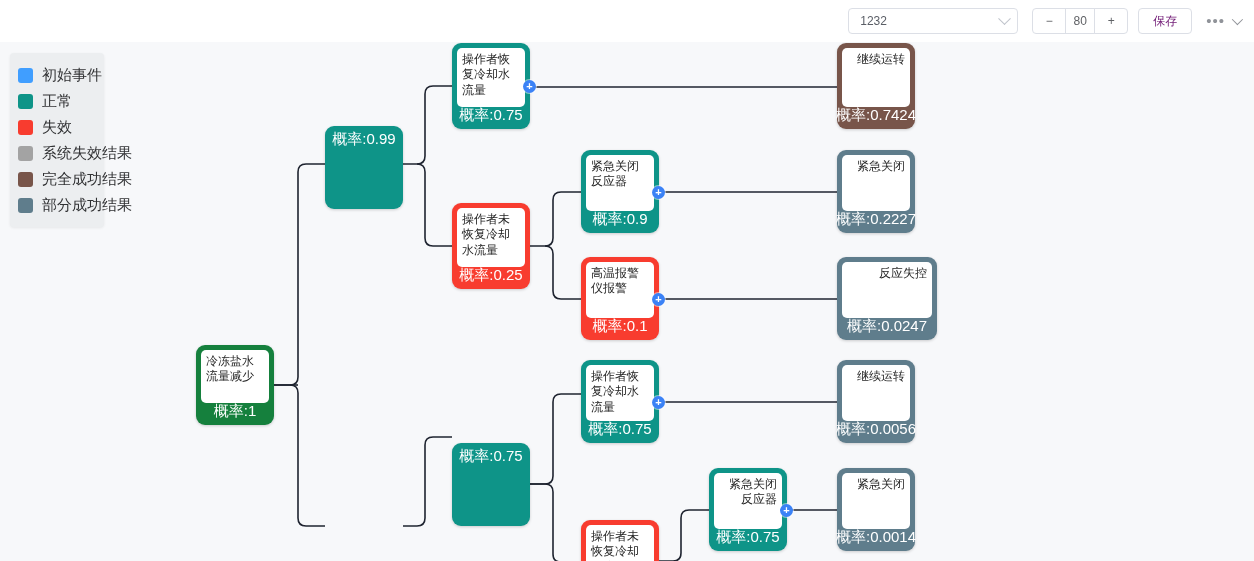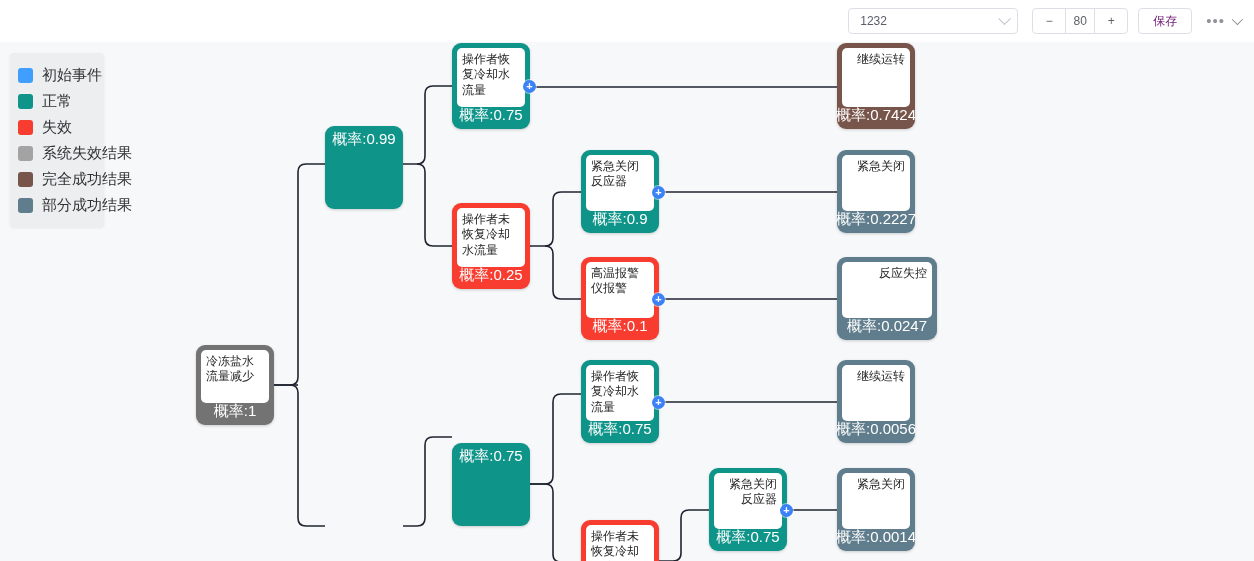--- a/index.html
+++ b/index.html
@@ -196,21 +196,21 @@
         <span class="swatch" style="background:#78554a"></span>
         <span class="legend-label">完全成功结果</span>
       </div>
       <div class="legend-row">
         <span class="swatch" style="background:#5f7d8c"></span>
         <span class="legend-label">部分成功结果</span>
       </div>
     </div>
 
     <div id="nodes">
-        <div class="node" style="left: 196px; top: 303px; width: 78px; height: 80px; background: #737373;">
+        <div class="node" style="left: 196px; top: 303px; width: 78px; height: 80px; background: #15803d;">
           <div class="body">冷冻盐水流量减少</div>
           <div class="prob">概率:1</div>
         </div>
         <div class="node" style="left: 325px; top: 84px; width: 78px; height: 83px; background: rgb(14, 148, 136);">
           <div class="prob">概率:0.99</div>
         </div>
         <div class="node" style="left: 452px; top: 1px; width: 78px; height: 86px; background: rgb(14, 148, 136);">
           <div class="body">操作者恢复冷却水流量</div>
           <div class="prob">概率:0.75</div>
           <div class="plus" style="right: -6px; top: 37px;">+</div>

